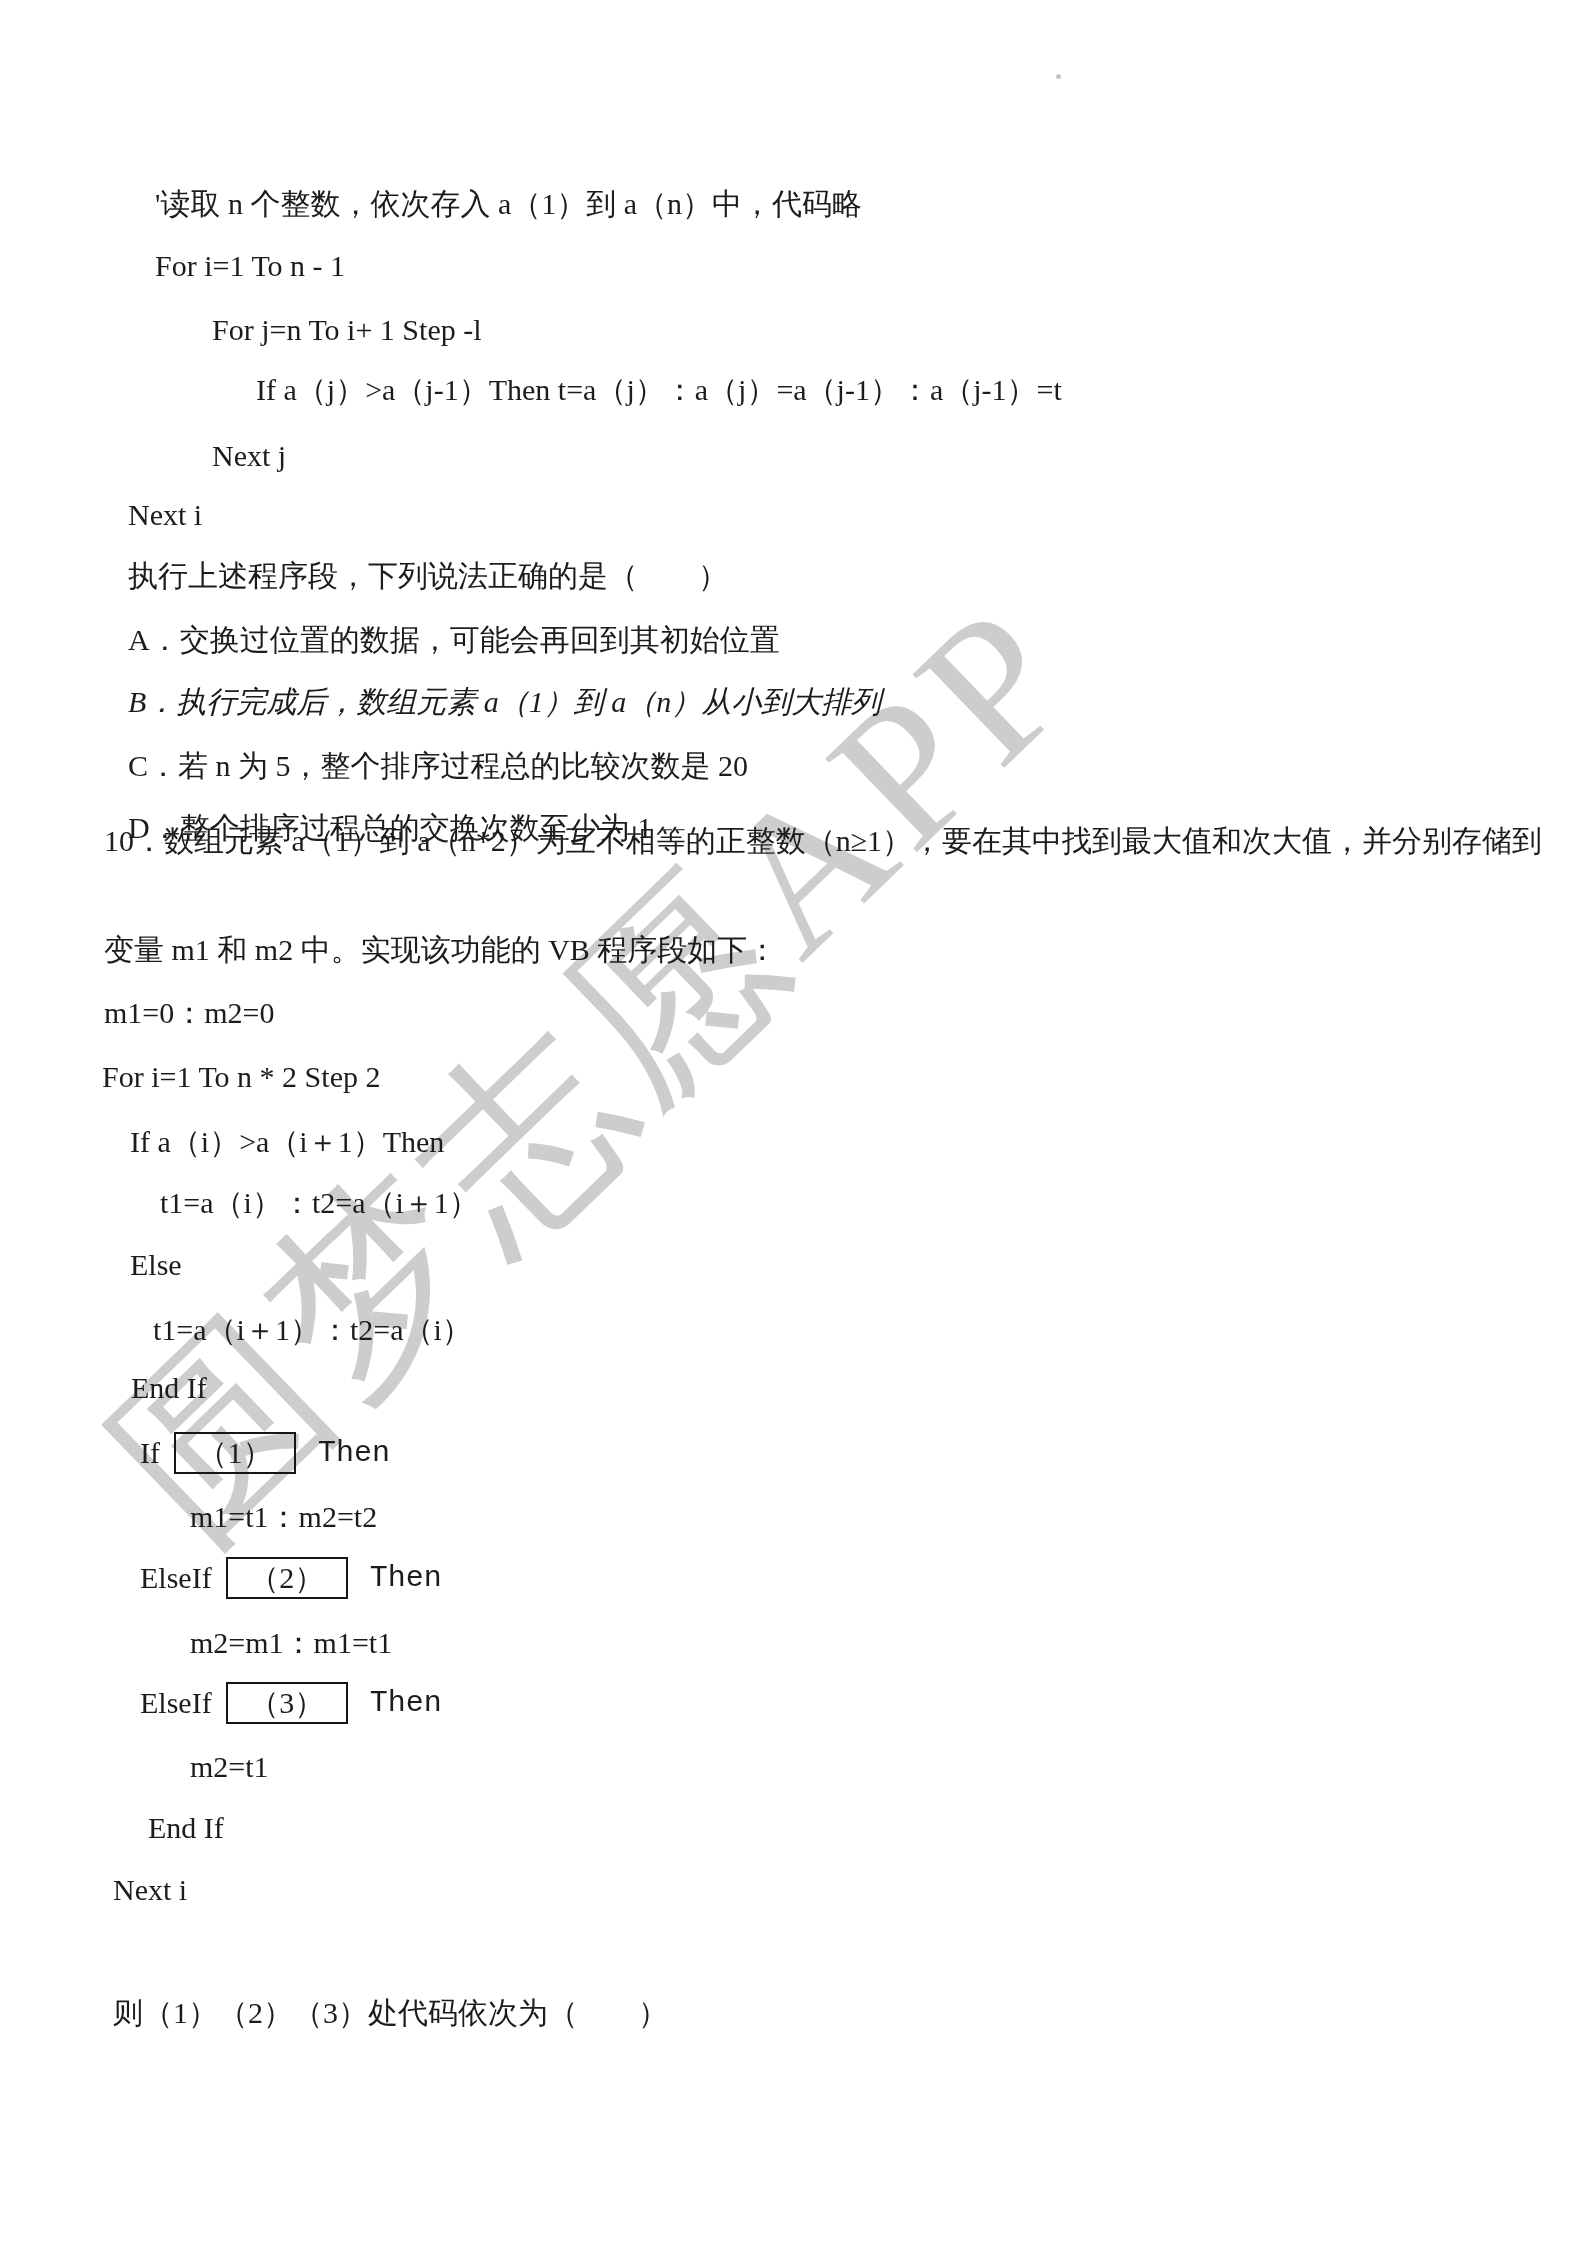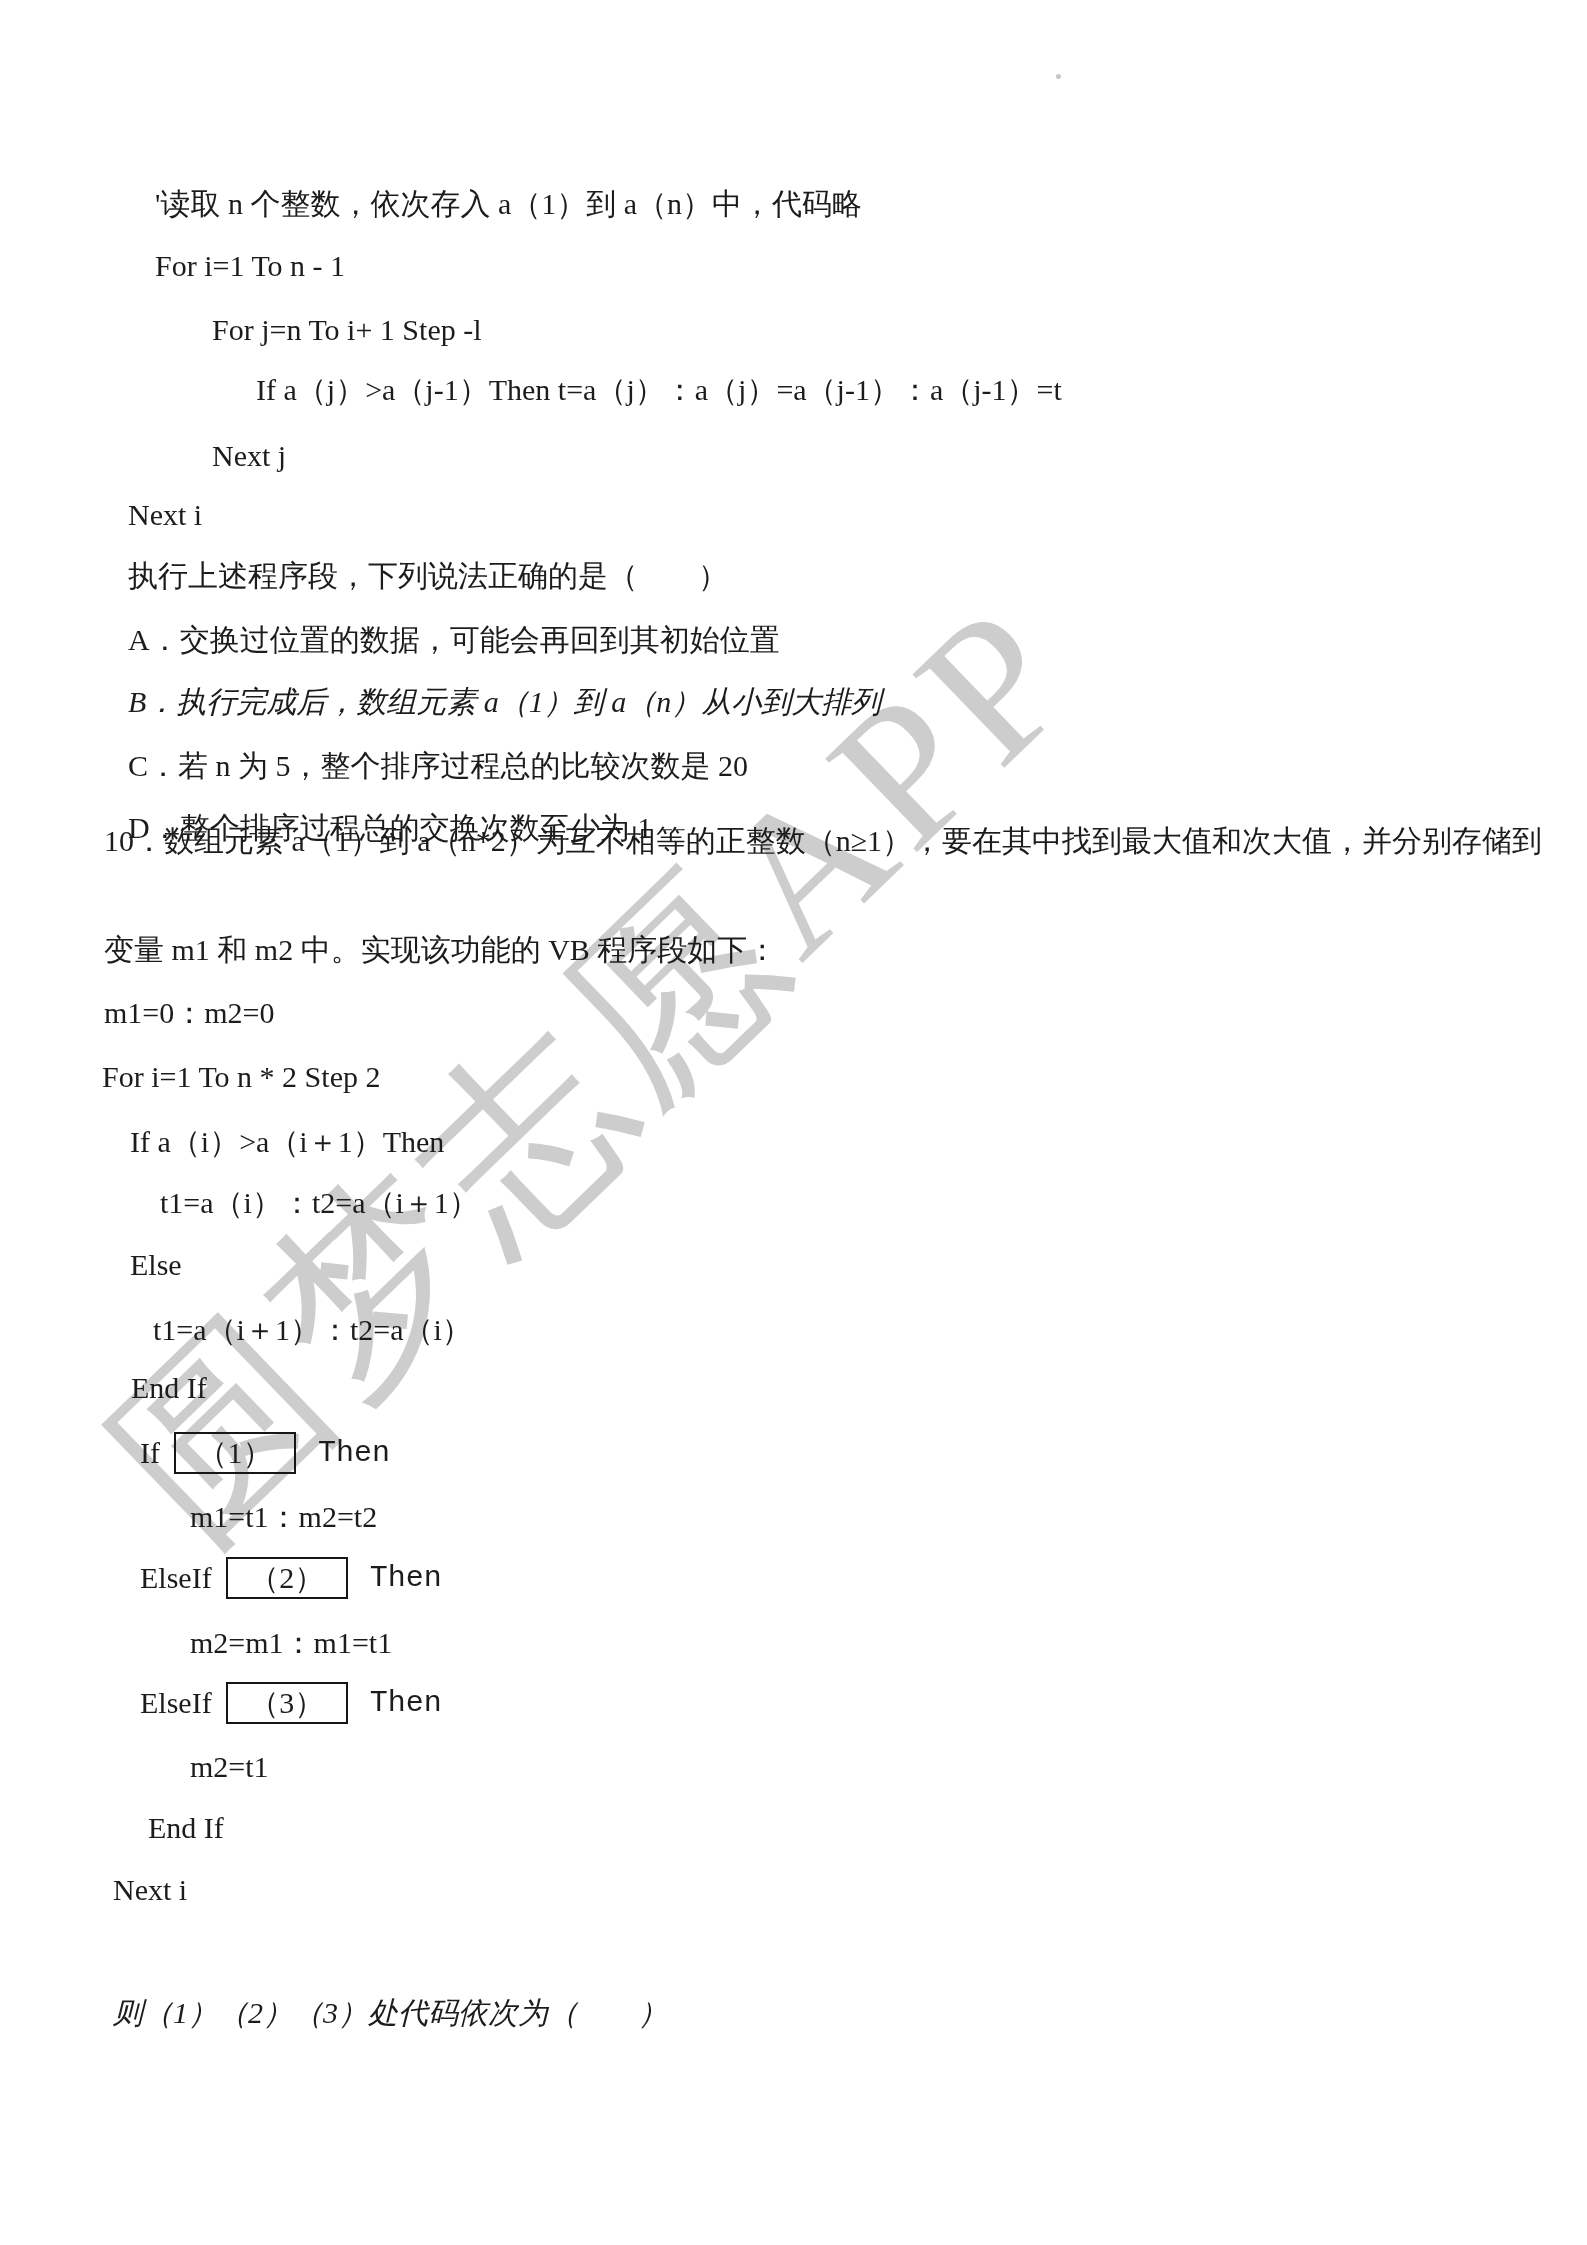--- a/index.html
+++ b/index.html
@@ -113,15 +113,15 @@
 
   <div class="line flexline" style="left:140px; top:1682px;">
     <span>ElseIf</span>
     <span class="blank-box gap-s"><span>（3）</span></span>
     <span class="gap-m">Then</span>
   </div>
 
   <div class="line" style="left:190px; top:1746px;">m2=t1</div>
   <div class="line" style="left:148px; top:1807px;">End If</div>
   <div class="line" style="left:113px; top:1869px;">Next i</div>
-  <div class="line" style="left:113px; top:1992px;font-style:italic;">则（1）（2）（3）处代码依次为（　　）</div>
+  <div class="line" style="left:113px; top:1992px;">则（1）（2）（3）处代码依次为（　　）</div>
 
 </div>
 
 </body></html>

